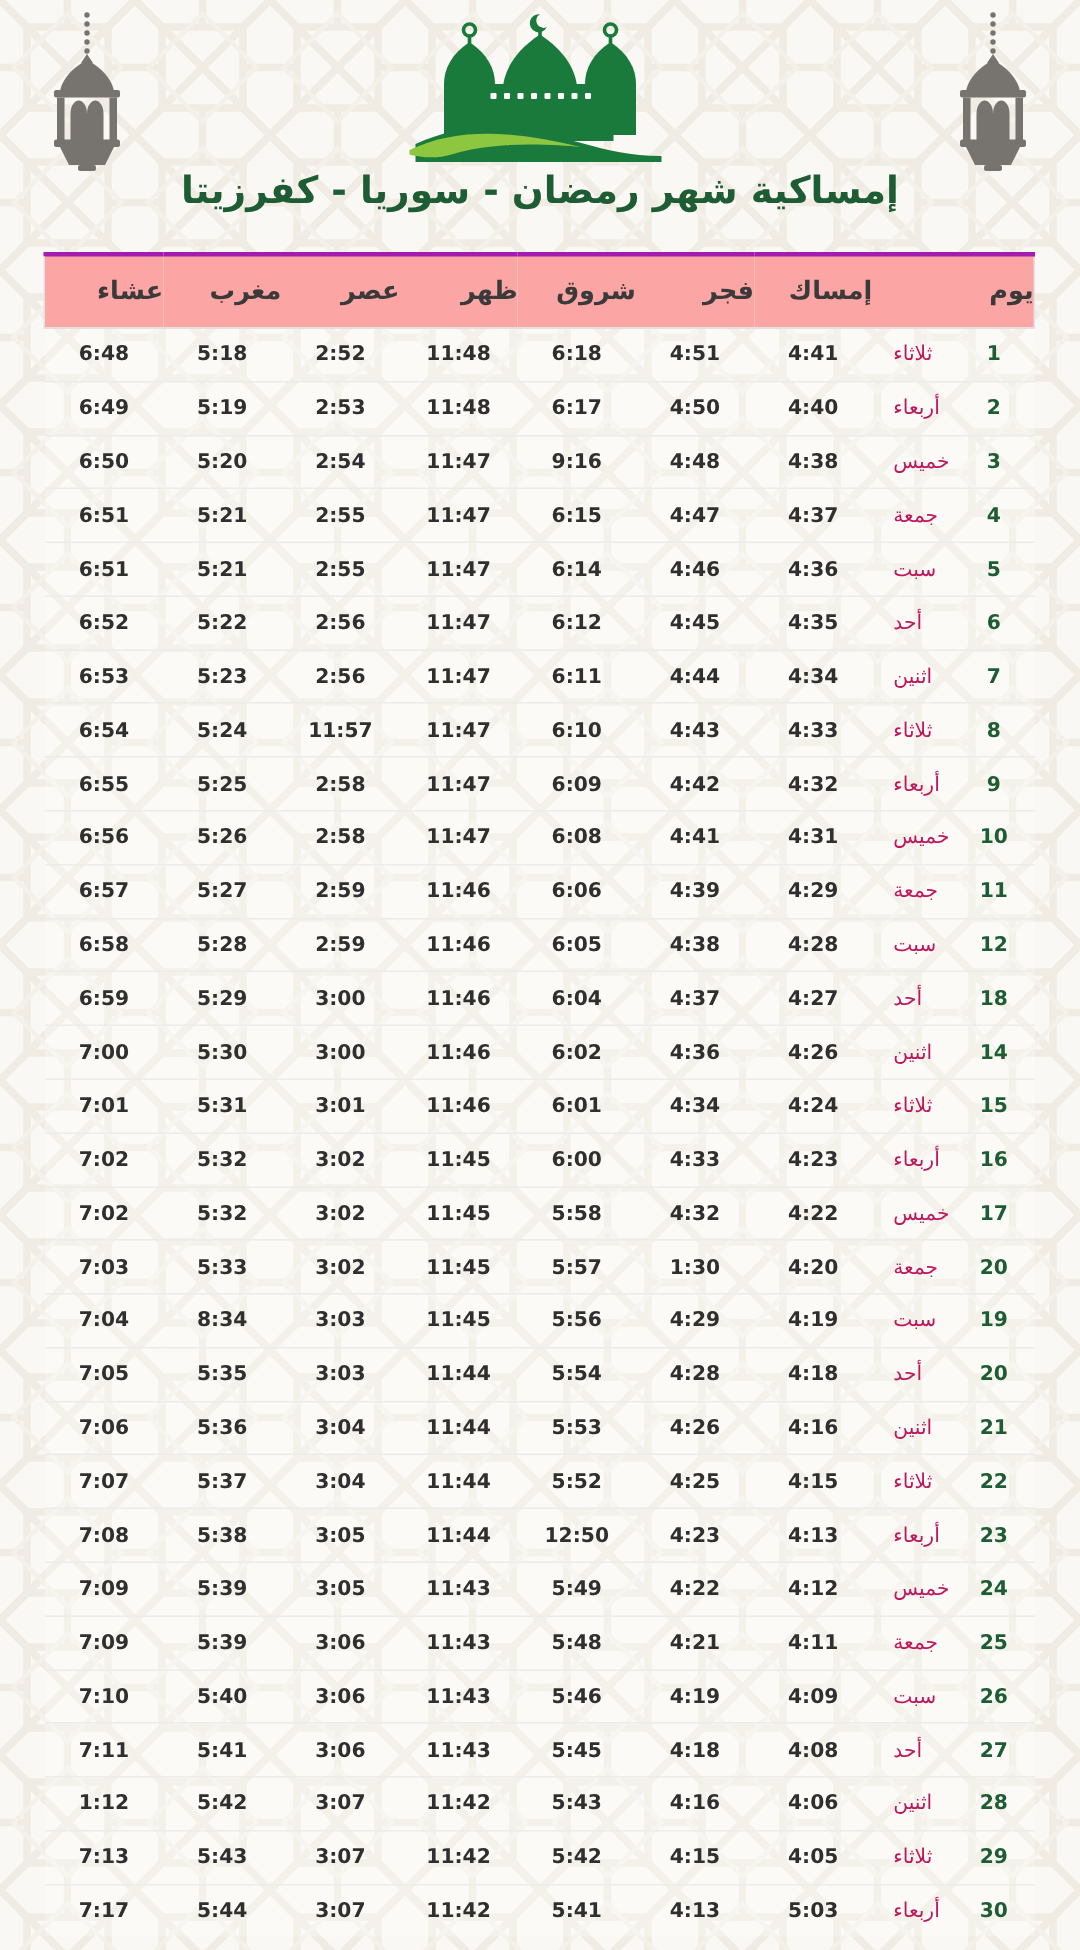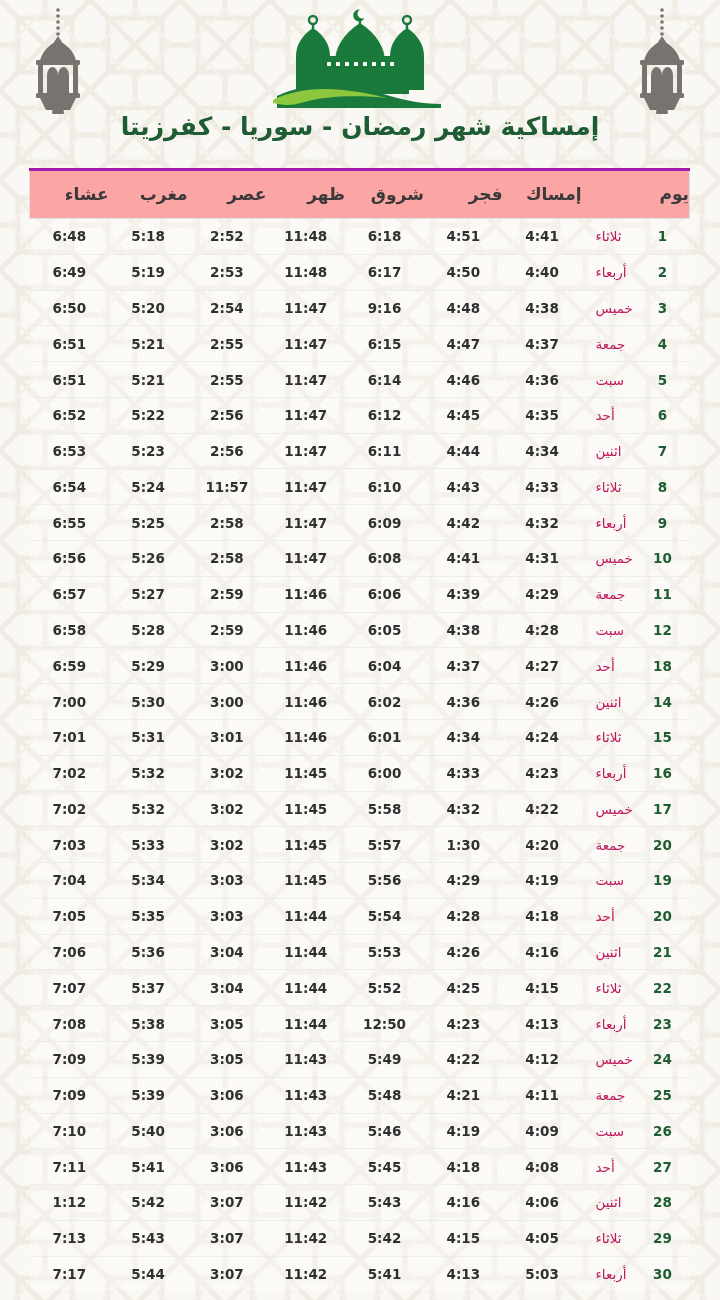--- a/index.html
+++ b/index.html
@@ -446,21 +446,21 @@
             <td>5:33</td>
             <td>7:03</td>
           </tr>
           <tr>
             <td class="daycell"><span class="dnum">19</span><span class="dname">سبت</span></td>
             <td>4:19</td>
             <td>4:29</td>
             <td>5:56</td>
             <td>11:45</td>
             <td>3:03</td>
-            <td>5:34</td>
+            <td>8:34</td>
             <td>7:04</td>
           </tr>
           <tr>
             <td class="daycell"><span class="dnum">20</span><span class="dname">أحد</span></td>
             <td>4:18</td>
             <td>4:28</td>
             <td>5:54</td>
             <td>11:44</td>
             <td>3:03</td>
             <td>5:35</td>

